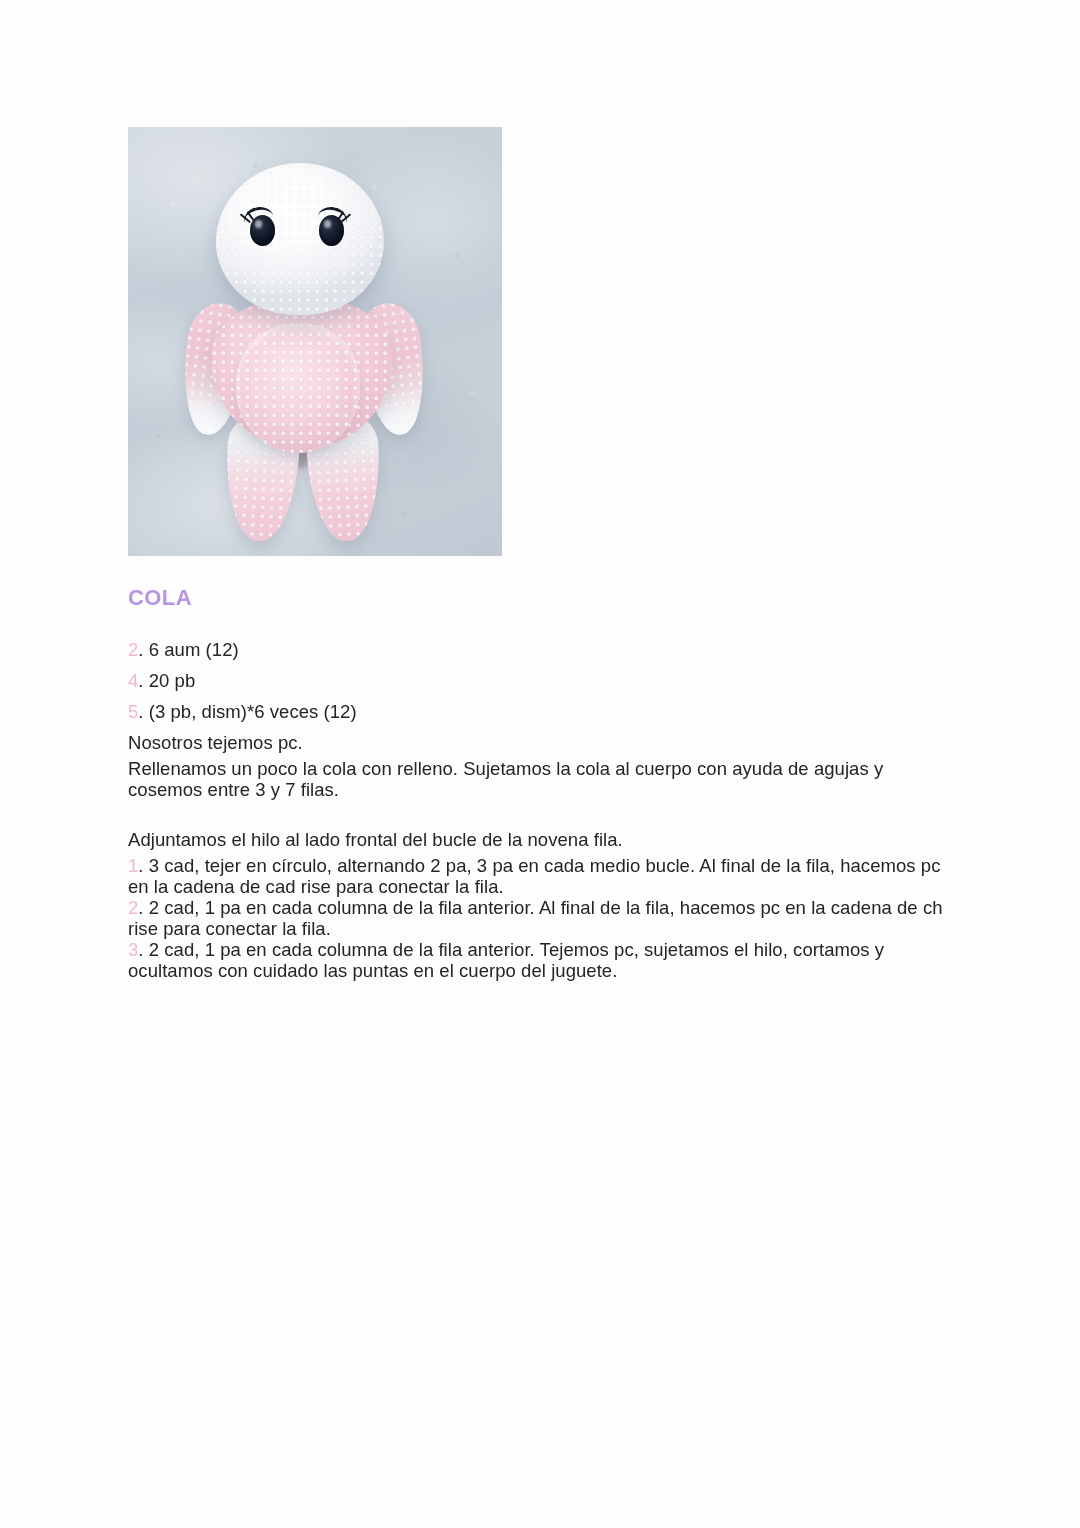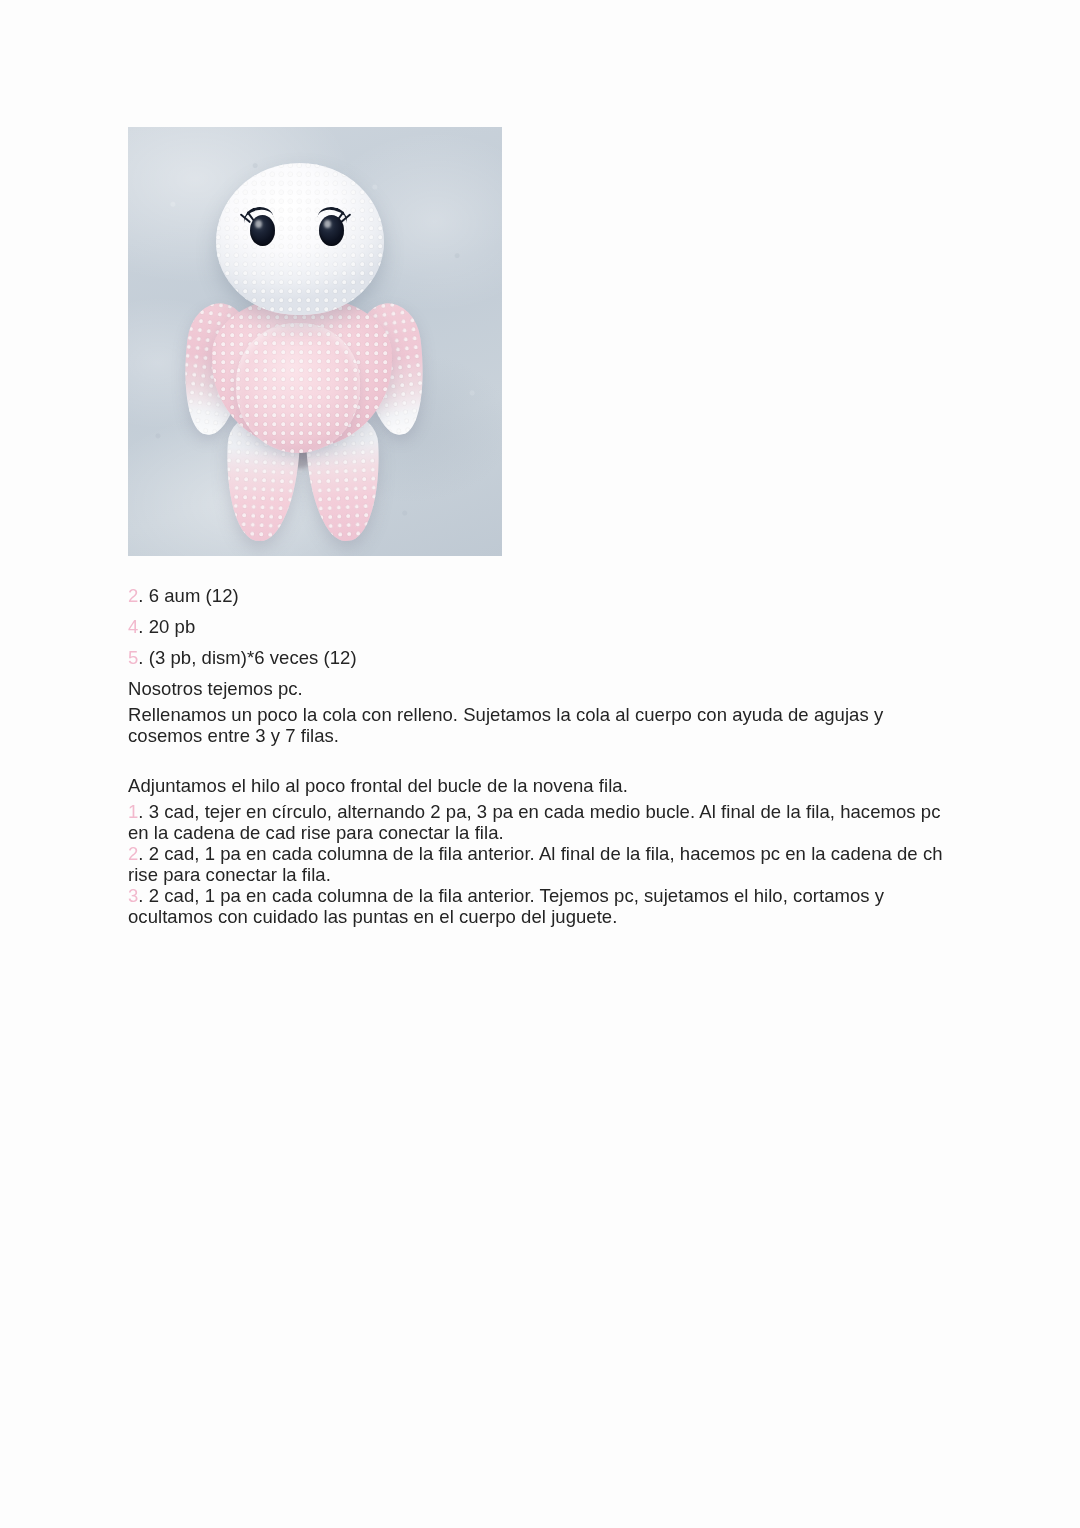--- a/index.html
+++ b/index.html
@@ -274,20 +274,21 @@
           <div class="lash lash-left"></div>
           <div class="lash lash-right"></div>
           <div class="eye eye-left"></div>
           <div class="eye eye-right"></div>
         </div>
 
       </div>
     </div>
 
     <div class="section">
+      <h2 class="section-title title-cola">COLA</h2>
 
       <div class="block">
         <div class="line">
           <span class="num">2</span><span class="num-dot">.</span>
           <span>6 aum (12)</span>
         </div>
         <div class="line">
           <span class="num">4</span><span class="num-dot">.</span>
           <span>20 pb</span>
         </div>
@@ -297,21 +298,21 @@
         </div>
 
         <div class="line">Nosotros tejemos pc.</div>
         <div class="line wrap">Rellenamos un poco la cola con relleno. Sujetamos la cola al cuerpo con ayuda de agujas y cosemos entre 3 y 7 filas.</div>
       </div>
     </div>
 
     <div class="section">
 
       <div class="block">
-        <div class="line">Adjuntamos el hilo al poco frontal del bucle de la novena fila.</div>
+        <div class="line">Adjuntamos el hilo al lado frontal del bucle de la novena fila.</div>
 
         <div class="line wrap">
           <span class="num">1</span><span class="num-dot">.</span>
           <span>3 cad, tejer en círculo, alternando 2 pa, 3 pa en cada medio bucle. Al final de la fila, hacemos pc en la cadena de cad rise para conectar la fila.</span>
         </div>
         <div class="line wrap">
           <span class="num">2</span><span class="num-dot">.</span>
           <span>2 cad, 1 pa en cada columna de la fila anterior. Al final de la fila, hacemos pc en la cadena de ch rise para conectar la fila.</span>
         </div>
         <div class="line wrap">

